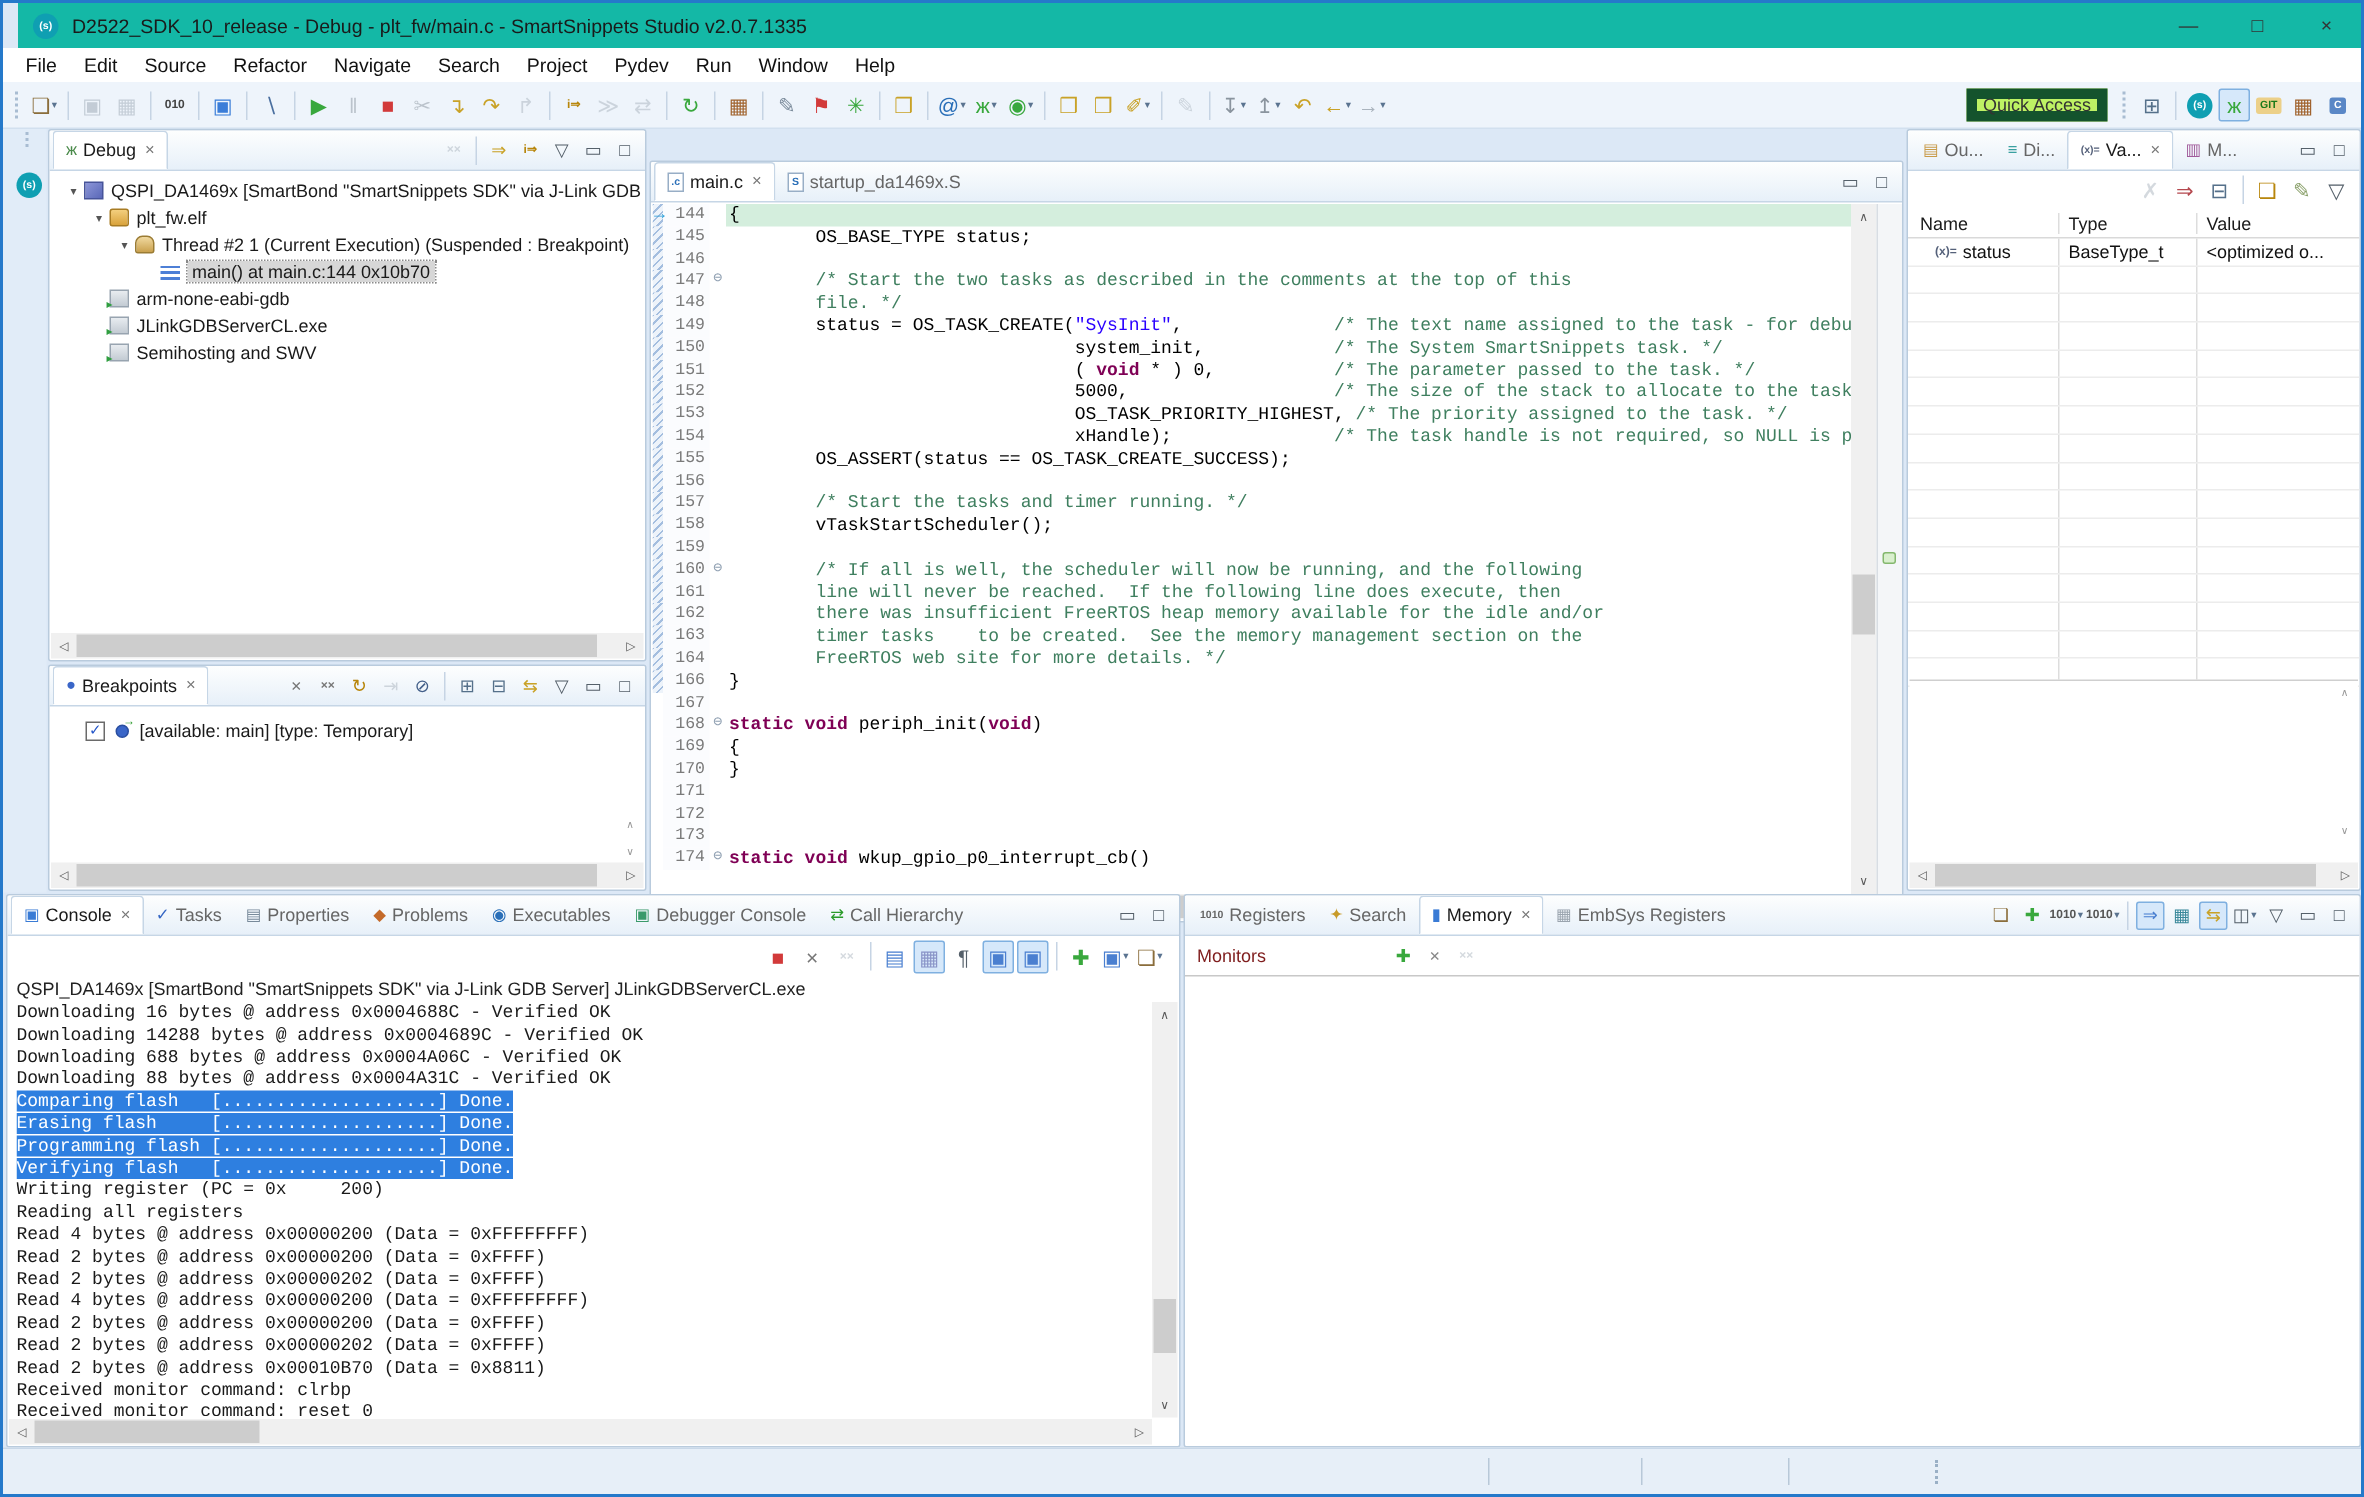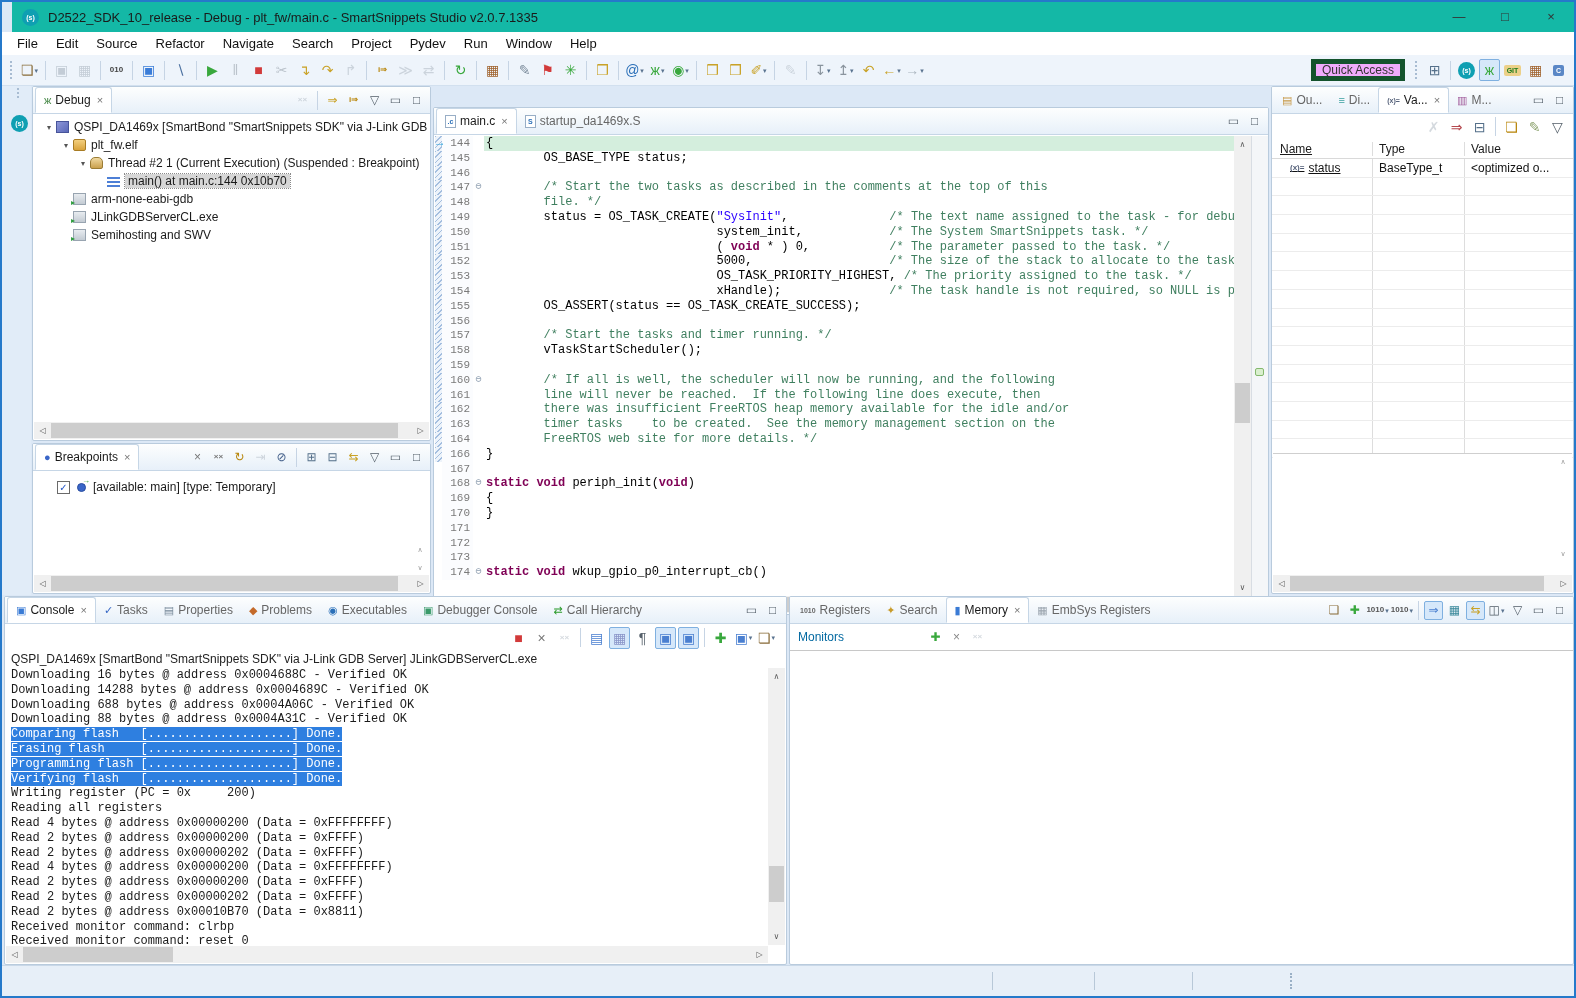--- a/index.html
+++ b/index.html
@@ -24,21 +24,21 @@
   .tb-right { margin-left:auto; display:flex; align-items:center; }
   .tb-btn { display:inline-flex; align-items:center; justify-content:center; min-width:21px; height:22px; margin:0 1px; font-size:14px; line-height:1; border-radius:2px; }
   .tb-btn .g { display:inline-flex; align-items:center; justify-content:center; }
   .tb-btn.txt .g { font-size:8px; font-weight:bold; letter-spacing:0; }
   .tb-btn .dd { font-size:7px; color:#5a7390; margin-left:1px; }
   .tb-btn.dis { opacity:.5; }
   .tb-btn.boxed { background:#d6e8fa; border:1px solid #7fb0e0; }
   .tb-btn.round .g { background:#0f9fb2; color:#fff !important; border-radius:50%; width:17px; height:17px; font-size:7px; font-weight:bold; }
   .tb-btn.badge .g { padding:2px 3px; border-radius:2px; font-size:7px; font-weight:bold; }
   .tb-sep { width:1px; height:19px; background:#c6d4e4; margin:0 4px; flex:none; }
-  .quick-access { width:94px; height:22px; border:5px solid #14532d; background:#f0abfc; color:#333; font-size:12px; display:inline-flex; align-items:center; justify-content:center; margin-right:6px; }
+  .quick-access { width:94px; height:22px; border:7px solid #14532d; background:#bef264; color:#333; font-size:12px; display:inline-flex; align-items:center; justify-content:center; margin-right:6px; }
 
   
   .leftbar { position:absolute; left:0; top:84px; width:29px; height:509px; background:#e1ecf8; }
   .leftbar .grip { position:absolute; left:11px; top:2px; height:10px; }
   .leftbar .tb-btn { position:absolute; left:3px; top:14px; }
 
   
   .panel { position:absolute; background:#fff; border:1px solid #b9cbdd; border-radius:2px; overflow:hidden; }
   .tabstrip { position:absolute; left:0; top:0; right:0; height:27px; background:linear-gradient(#fdfefe,#e7f0f9); border-bottom:1px solid #c6d6e6; display:flex; align-items:flex-end; padding-left:2px; }
   .tabs { display:flex; align-items:flex-end; height:100%; overflow:hidden; }
@@ -96,42 +96,42 @@
   .seg.c { color:#3f7f5f; }
   .seg.s { color:#2a00ff; }
   .evscroll { top:28px; bottom:18px; right:17px; }
   .eoverview { position:absolute; right:0; top:28px; bottom:18px; width:17px; background:#f4f6f8; border-left:1px solid #d8dde3; }
   .ov-mark { position:absolute; left:3px; top:232px; width:9px; height:8px; background:#d9efce; border:1px solid #84b86e; border-radius:2px; }
   .editor-hs { right:17px; }
 
   
   .vtools { position:absolute; top:28px; left:0; right:0; height:23px; display:flex; justify-content:flex-end; align-items:center; padding-right:4px; }
   .vhead { position:absolute; top:52px; left:0; right:0; height:20px; display:flex; align-items:center; border-bottom:1px solid #d9d9d9; font-size:12px; color:#1a1a1a; }
-  .vc1 { width:101px; padding-left:8px; border-right:1px solid #ddd; overflow:hidden; white-space:nowrap;text-decoration:underline; }
+  .vc1 { width:101px; padding-left:8px; border-right:1px solid #ddd; overflow:hidden; white-space:nowrap; }
   .vc2 { width:92px; padding-left:6px; border-right:1px solid #ddd; overflow:hidden; white-space:nowrap; }
   .vc3 { flex:1; padding-left:6px; overflow:hidden; white-space:nowrap; }
   #var-rows { position:absolute; top:72px; left:0; right:0; }
   .vrow { display:flex; align-items:center; height:18.7px; border-bottom:1px solid #ececec; font-size:12px; color:#111; }
   .vrow .vc1 { padding-left:18px; display:flex; align-items:center; height:100%; }
   .vrow .vc2, .vrow .vc3 { height:100%; display:flex; align-items:center; }
   .vicon { color:#55617a; font-size:8px; font-weight:bold; margin-right:4px; }
   .vdetail { position:absolute; left:1px; right:1px; top:366px; bottom:19px; background:#fff; border-top:1px solid #cfcfcf; }
 
   
   .ctools { position:absolute; top:28px; left:0; right:0; height:25px; display:flex; justify-content:flex-end; align-items:center; padding-right:8px; border-bottom:0; }
   .ctitle { position:absolute; top:55px; left:6px; right:22px; font-size:12px; color:#222; white-space:nowrap; overflow:hidden; }
   #console-lines { position:absolute; top:71px; left:6px; right:22px; bottom:20px; overflow:hidden; }
   .cline { white-space:pre; font-family:"Liberation Mono","DejaVu Sans Mono",monospace; font-size:12px; line-height:14.8px; color:#1a1a1a; }
   .csel { background:#2e7fe0; color:#fff; }
   .cvscroll { right:1px; top:71px; bottom:19px; }
   .console-hs { right:18px; }
 
   
   .monhead { position:absolute; top:27px; left:0; right:0; height:27px; display:flex; align-items:center; border-bottom:1px solid #c8c8c8; background:#fff; }
-  .monlabel { font-size:12px; color:#0369a1; padding-left:8px; width:135px; }
+  .monlabel { font-size:12px; color:#7f1d1d; padding-left:8px; width:135px; }
   .monhead .tb-btn { min-width:19px; height:19px; font-size:12px; }
 
   
   .statusbar { position:absolute; left:0; right:0; top:963px; height:31px; background:#e7eff8; border-top:1px solid #c9d8e8; }
   .sbsep { position:absolute; top:6px; width:1px; height:18px; background:#b8c8d8; }
   .sbi { position:absolute; top:0; height:100%; display:flex; align-items:center; justify-content:center; font-size:12px; color:#333;margin-top:27px; }
   .sb-grip { position:absolute; left:1288px; top:7px; height:16px; width:3px; border-left:2px dotted #9ab0c6; }
 </style>
 </head>
 <body>

